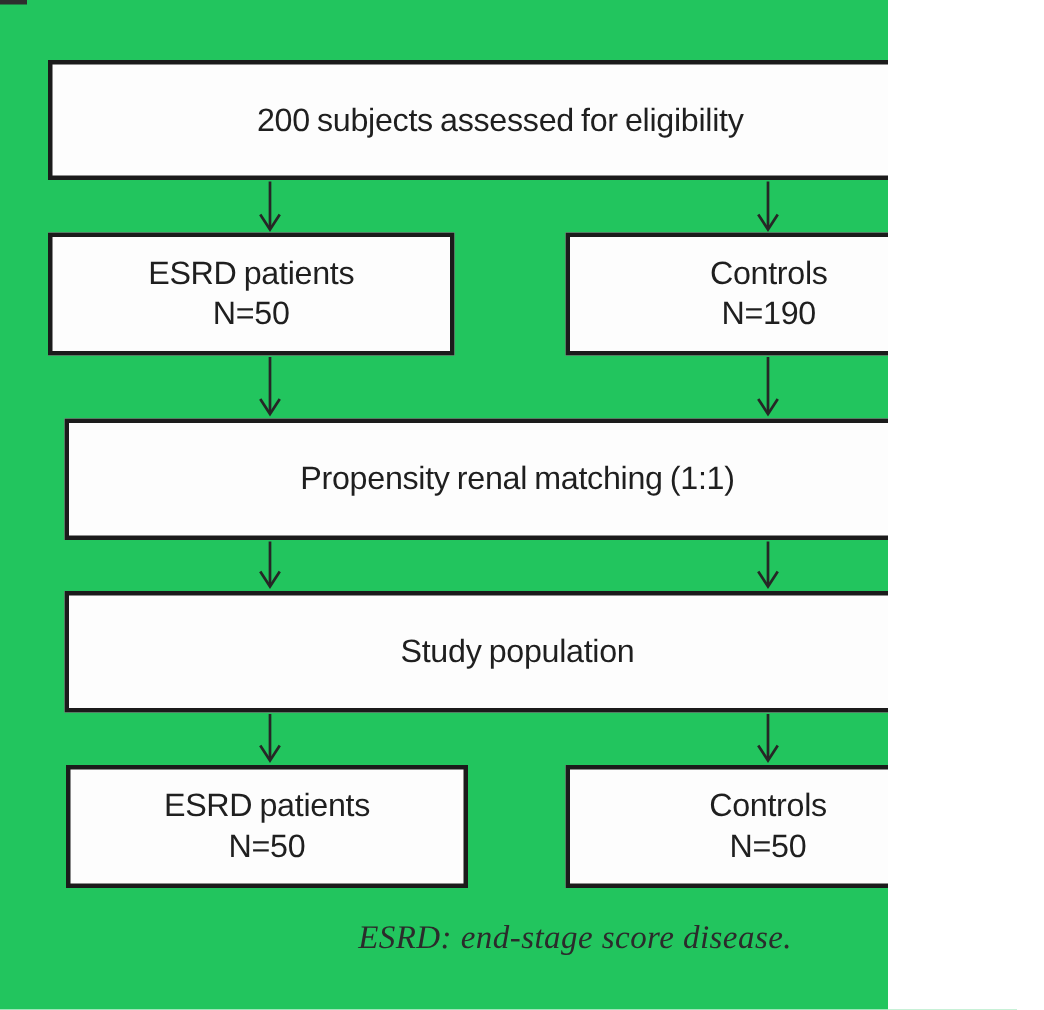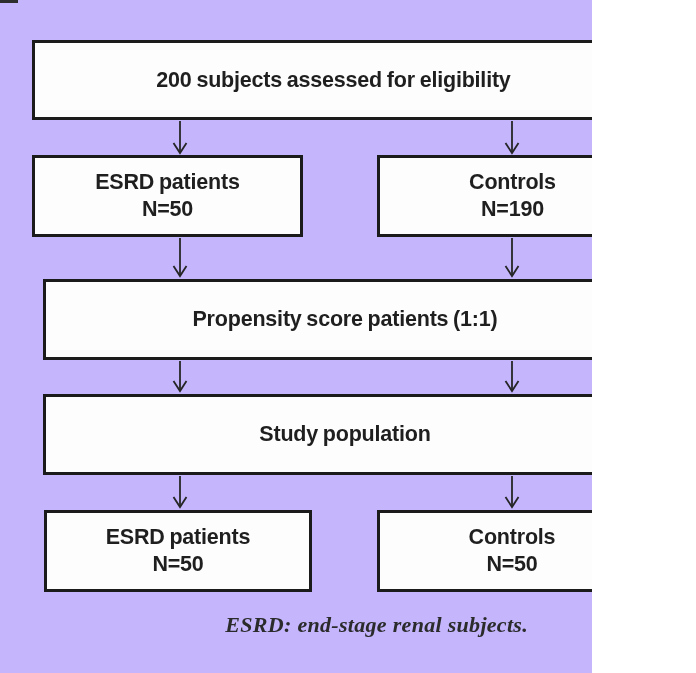--- a/index.html
+++ b/index.html
@@ -4,24 +4,23 @@
 <style>
   html, body {
     margin: 0;
     padding: 0;
     background: #ffffff;
   }
   #canvas {
     position: relative;
     width: 592px;
     height: 673px;
-    background: #c4b5fd;
+    background: #22c55e;
     font-family: "Liberation Sans", sans-serif;
     overflow: hidden;
-    font-weight: bold;
   }
   .box {
     position: absolute;
     box-sizing: border-box;
     border: 3px solid #1b1b1b;
     background: #fdfdfd;
     display: flex;
     flex-direction: column;
     align-items: center;
     justify-content: center;
@@ -86,21 +85,21 @@
     <span>ESRD patients</span>
     <span>N=50</span>
   </div>
 
   <div class="box" id="box-controls-initial">
     <span>Controls</span>
     <span>N=190</span>
   </div>
 
   <div class="box" id="box-matching">
-    <span>Propensity score patients (1:1)</span>
+    <span>Propensity renal matching (1:1)</span>
   </div>
 
   <div class="box" id="box-study">
     <span>Study population</span>
   </div>
 
   <div class="box" id="box-esrd-matched">
     <span>ESRD patients</span>
     <span>N=50</span>
   </div>
@@ -138,15 +137,15 @@
     <g>
       <line x1="180" y1="476" x2="180" y2="506"></line>
       <polyline points="173.5,497 180,507 186.5,497"></polyline>
     </g>
     <g>
       <line x1="512" y1="476" x2="512" y2="506"></line>
       <polyline points="505.5,497 512,507 518.5,497"></polyline>
     </g>
   </svg>
 
-  <div class="footnote">ESRD: end-stage renal subjects.</div>
+  <div class="footnote">ESRD: end-stage score disease.</div>
 
 </div>
 
 </body></html>

